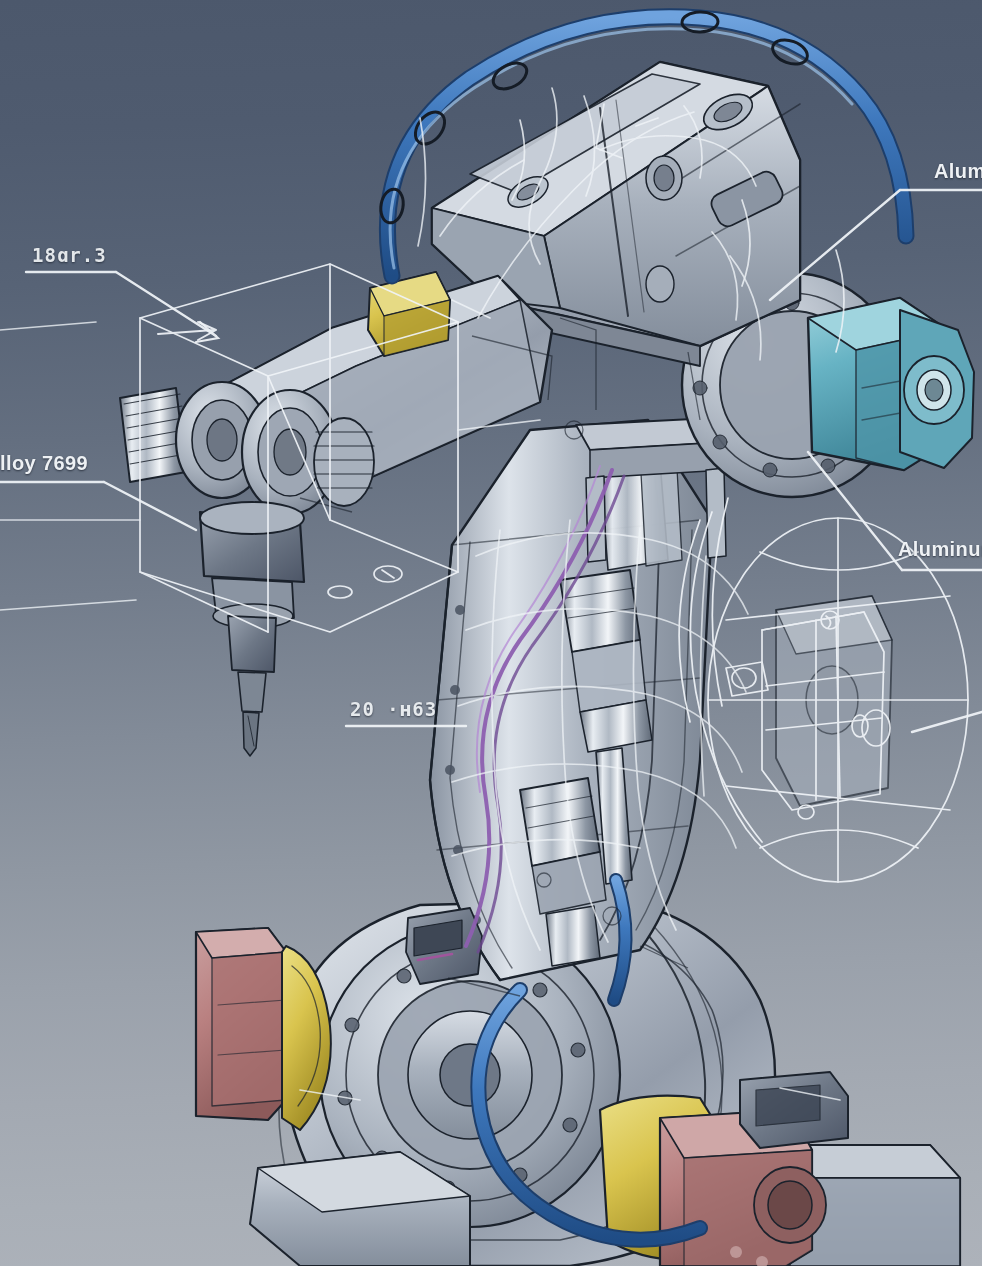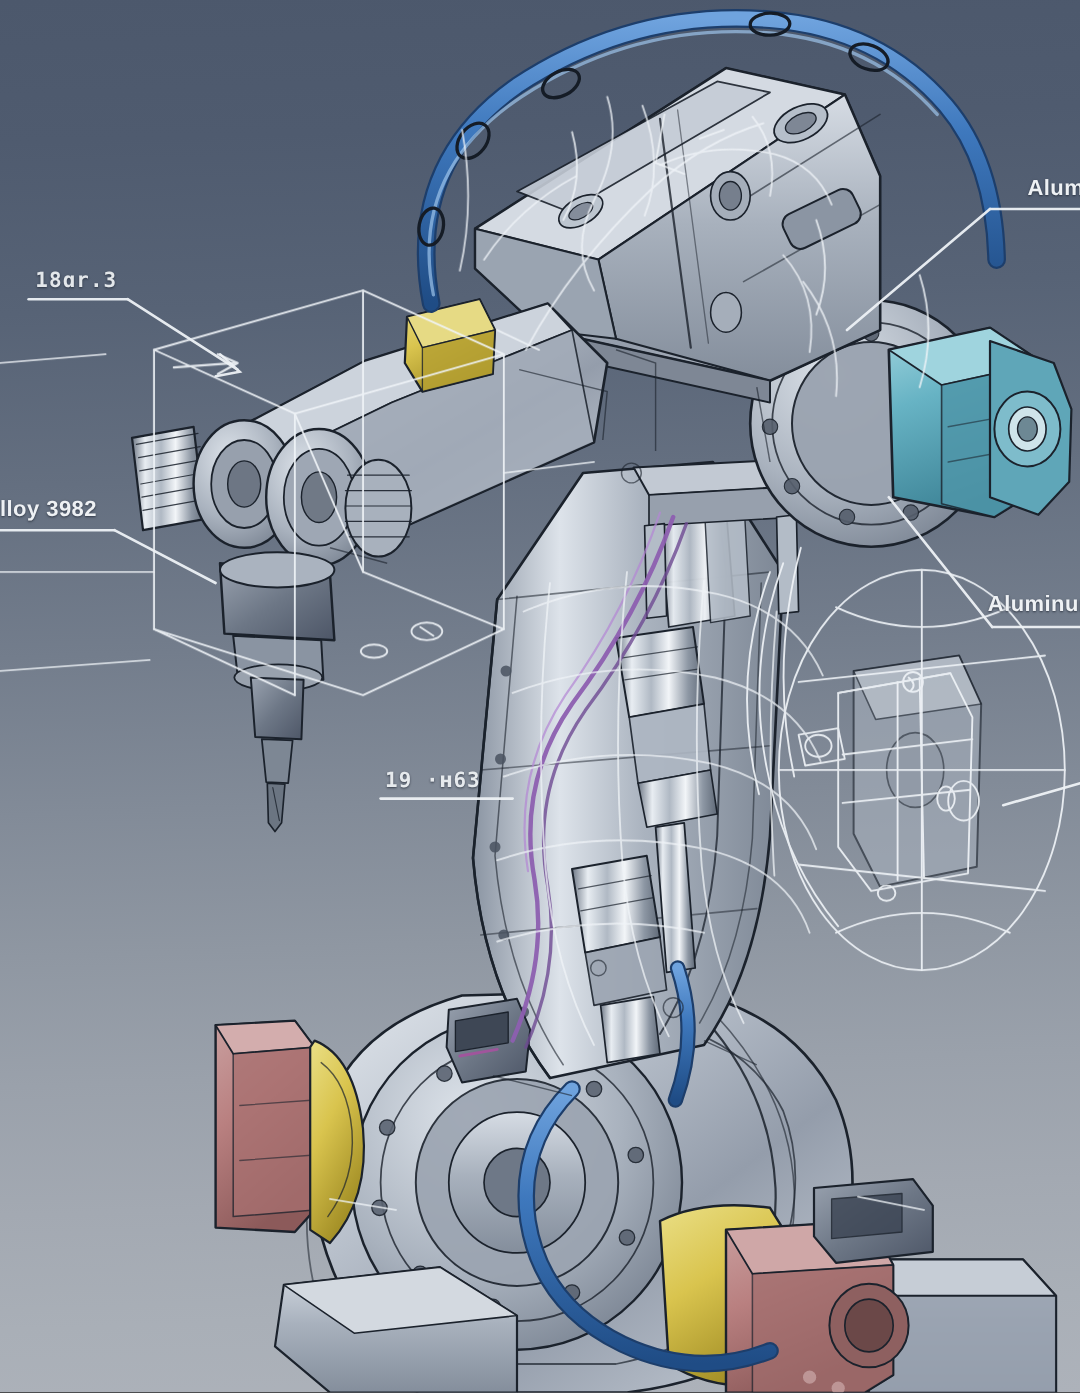--- a/index.html
+++ b/index.html
@@ -523,23 +523,23 @@
           <path d="M912 732 L982 712"></path>
         </g>
       </g>
     </svg>
   </div>
 
   <div class="layer">
 
     <div class="anno garbled" style="left:32px;top:244px;text-align:right;">18ɑr.3</div>
 
-    <div class="anno" style="left:0px;top:452px;">lloy 3982</div>
-
-    <div class="anno garbled" style="left:350px;top:698px;">19 ⋅ʜ63</div>
+    <div class="anno" style="left:0px;top:452px;">lloy 7699</div>
+
+    <div class="anno garbled" style="left:350px;top:698px;">20 ⋅ʜ63</div>
 
     <div class="anno" style="left:934px;top:160px;">Alumi</div>
 
     <div class="anno" style="left:898px;top:538px;">Aluminum</div>
 
   </div>
 
 </div>
 
 </body></html>

